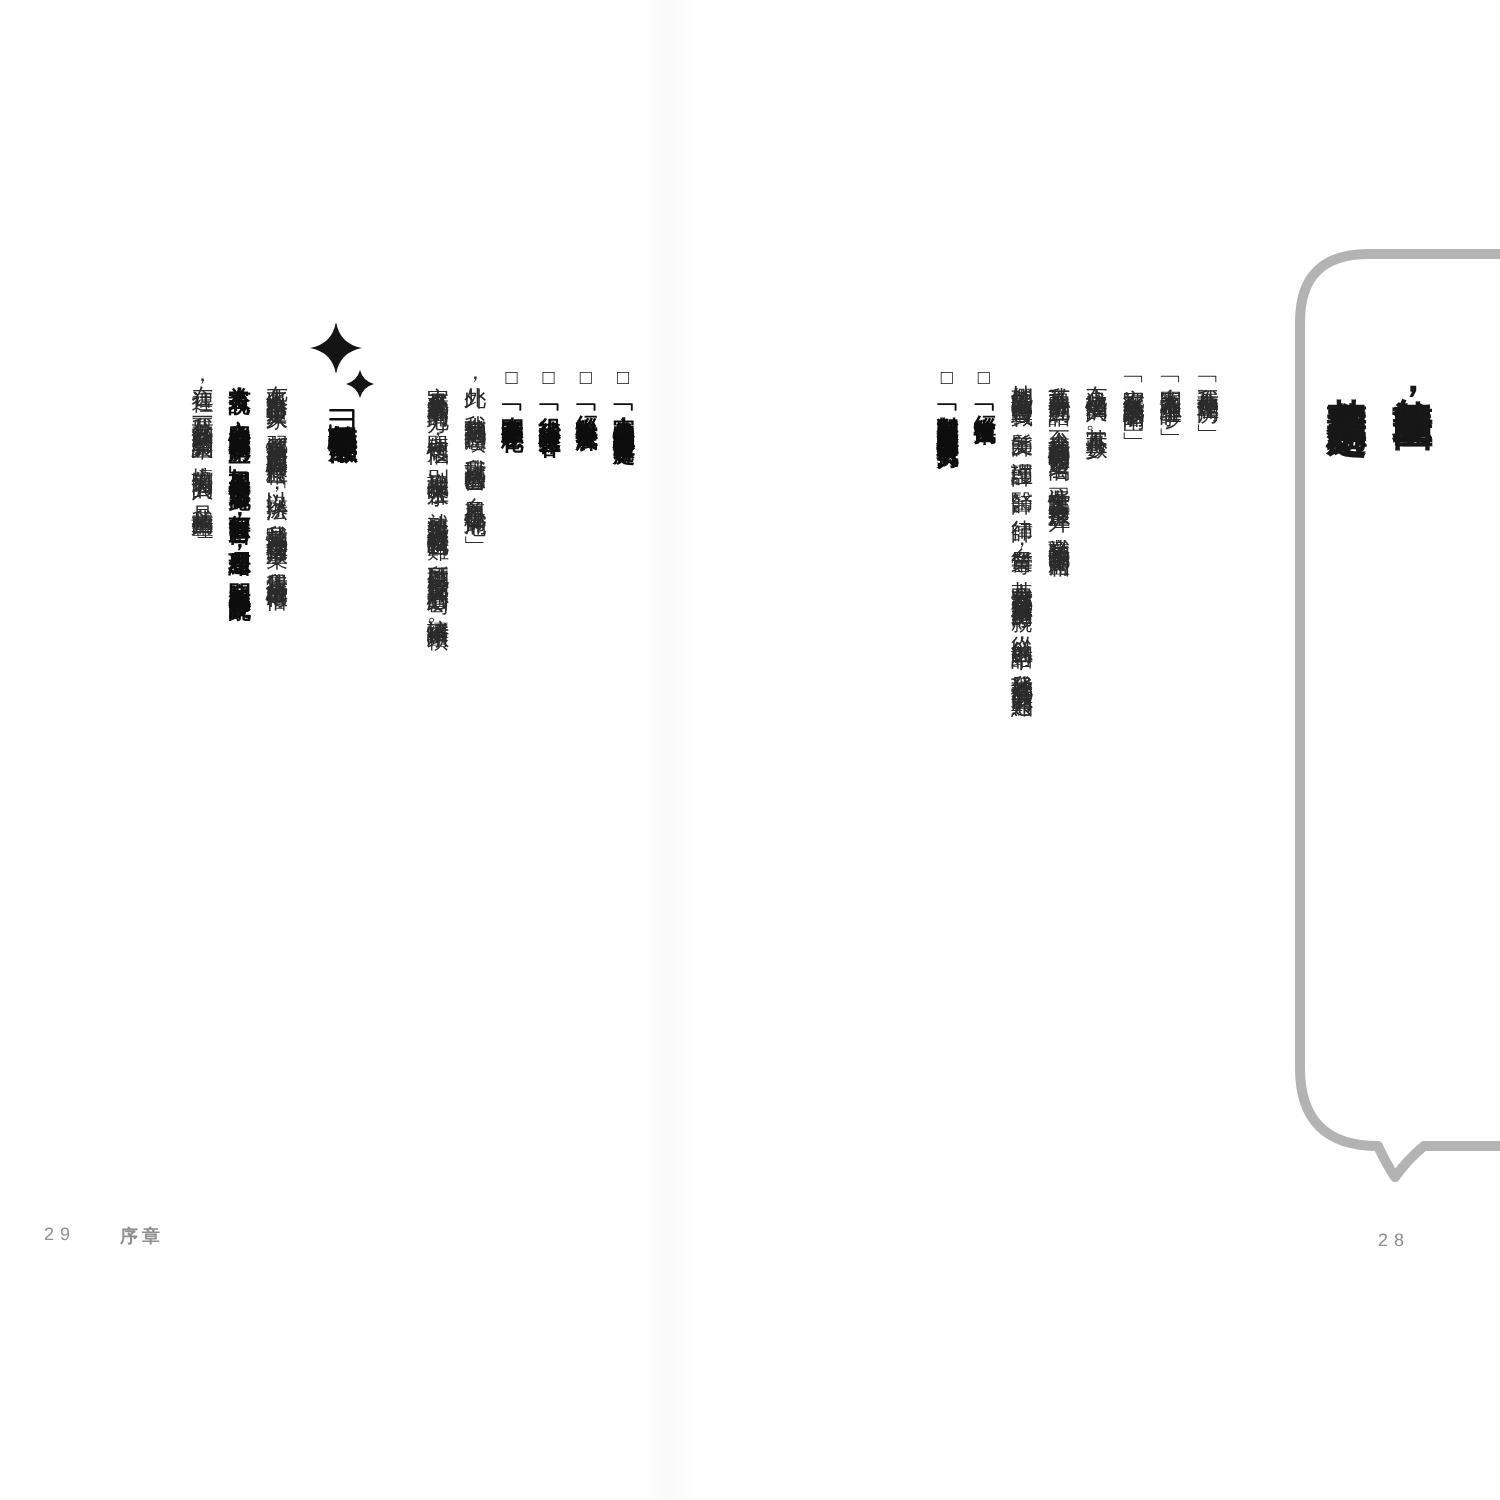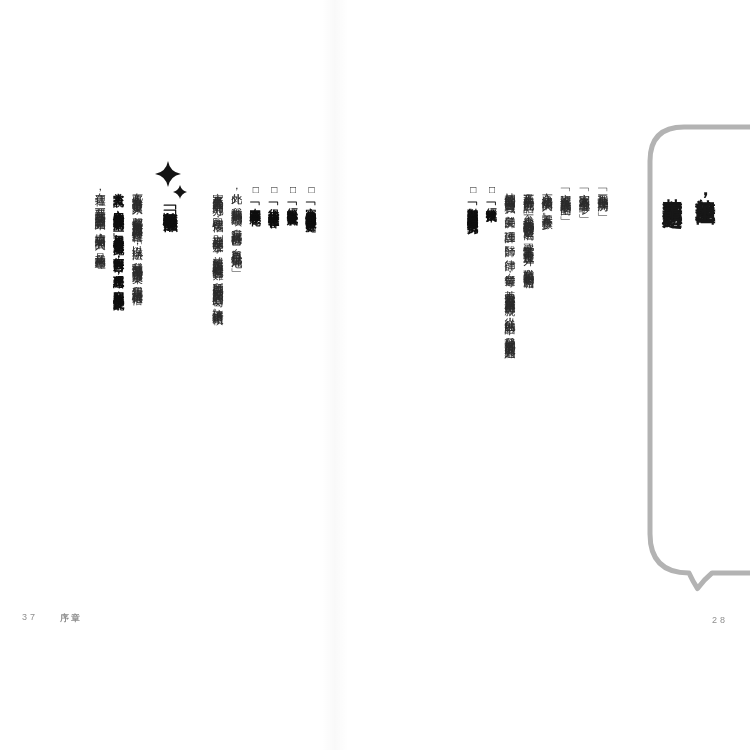--- a/index.html
+++ b/index.html
@@ -44,21 +44,21 @@
   }
   .heading .sparkles{position:absolute;top:-11px;left:-4px;}
   
   .folio,.chapter{
     position:absolute;z-index:1;
     font-family:"Liberation Sans","DejaVu Sans",sans-serif;
     font-size:9px;color:#8f8f8f;letter-spacing:3px;
   }
   .folio-left{left:22px;top:612px;}
   .chapter{left:60px;top:612px;letter-spacing:2px;font-weight:bold;}
-  .folio-right{left:712px;top:615px;}
+  .folio-right{left:689px;top:615px;}
   
   .gutter{
     position:absolute;left:322px;top:0;width:26px;height:750px;z-index:0;
     background:linear-gradient(90deg,rgba(0,0,0,0) 0%,rgba(0,0,0,0.025) 50%,rgba(0,0,0,0) 100%);
   }
 </style>
 </head>
 <body>
 
 <svg id="bubble-svg" width="750" height="750" viewBox="0 0 750 750" aria-hidden="true">
@@ -97,15 +97,15 @@
   <svg class="sparkles" width="36" height="46" viewBox="0 0 36 46" aria-hidden="true">
     <path d="M14 1 Q16 12 27 14 Q16 16 14 27 Q12 16 1 14 Q12 12 14 1 Z" fill="#141414"></path>
     <path d="M26 25 Q27.5 30.5 33 32 Q27.5 33.5 26 39 Q24.5 33.5 19 32 Q24.5 30.5 26 25 Z" fill="#141414"></path>
   </svg>
 <span>「無法整理」不等於「懶散」</span></p>
     <p class="para body">有些人不論對自己還是家人，都習慣將無法整理的原因歸咎於性格，以「沒辦法，我就是懶」為理由選擇放棄。我覺得這樣真的很可惜。</p>
     <p class="para emphasis">常有人說：「內心的狀態會反映在房間上。」如果每天被生活追著跑，無暇面對自己，整理思緒，房間就很容易變凌亂。</p>
     <p class="para body">在這裡，我要分享一份問卷的調查結果。填寫這份問卷的人，是我主持的整理</p>
   </div>
 
-<div class="folio folio-left">37</div>
+<div class="folio folio-left">29</div>
 <div class="chapter">序章</div>
 <div class="folio folio-right">28</div>
 
 </body></html>

